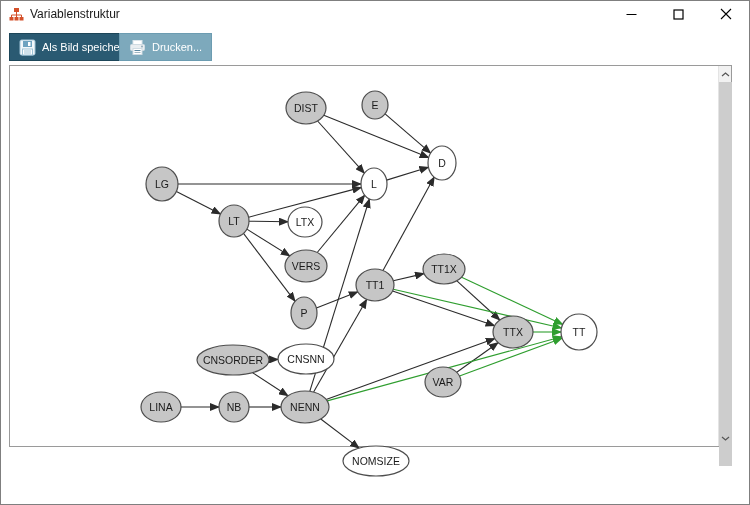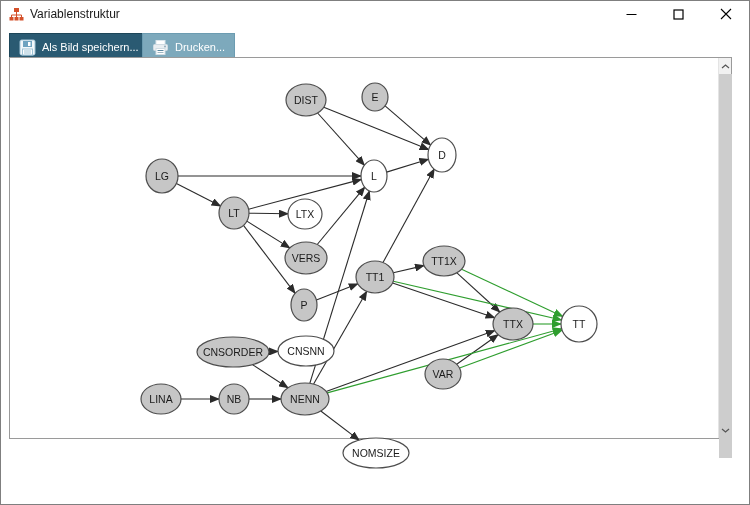--- a/index.html
+++ b/index.html
@@ -13,26 +13,26 @@
   .title{margin-left:6px;font-size:12px;color:#1a1a1a;}
   .win-controls{position:absolute;right:0;top:0;height:26px;display:flex;}
   .win-btn{width:47px;height:26px;display:flex;align-items:center;justify-content:center;background:#fff;}
   
   .toolbar{position:absolute;left:0;top:28px;width:100%;height:38px;background:#ffffff;}
   .btn{position:absolute;top:4px;height:28px;display:inline-flex;align-items:center;gap:6px;
     font-family:"Liberation Sans",sans-serif;font-size:11px;color:#ffffff;
     padding:0 9px;border:1px solid transparent;cursor:default;}
   .btn.dark{left:8px;background:#2a5a72;border-color:#1d4659;}
   .btn.light{background:#7da9bc;border-color:#6c9cb1;}
-  #print-btn{left:141px;}
+  #print-btn{left:118px;}
   #layout-btn{left:auto;right:8px;}
   .dd-arrow{position:absolute;right:2px;bottom:1px;width:0;height:0;
     border-left:3px solid transparent;border-right:3px solid transparent;border-top:4px solid #e8f0f4;}
   
-  .canvas{position:absolute;left:8px;top:56px;width:723px;height:382px;background:#ffffff;
+  .canvas{position:absolute;left:8px;top:64px;width:723px;height:382px;background:#ffffff;
     border:1px solid #9a9a9a;box-sizing:border-box;}
   .canvas svg.graph{position:absolute;left:0;top:0;}
   .node-label{font-family:"Liberation Sans",sans-serif;font-size:10.5px;fill:#1b1b1b;
     text-anchor:middle;pointer-events:none;}
   
   .vscroll{position:absolute;top:0;right:0;width:13px;height:100%;background:#f1f1f1;
     border-left:1px solid #e4e4e4;box-sizing:border-box;}
   .vs-btn{position:absolute;left:0;width:13px;height:16px;display:flex;align-items:center;justify-content:center;}
   .vs-up{top:0;} .vs-down{bottom:0;}
   .vs-thumb{position:absolute;left:0;top:16px;width:13px;height:384px;background:#cdcdcd;}

